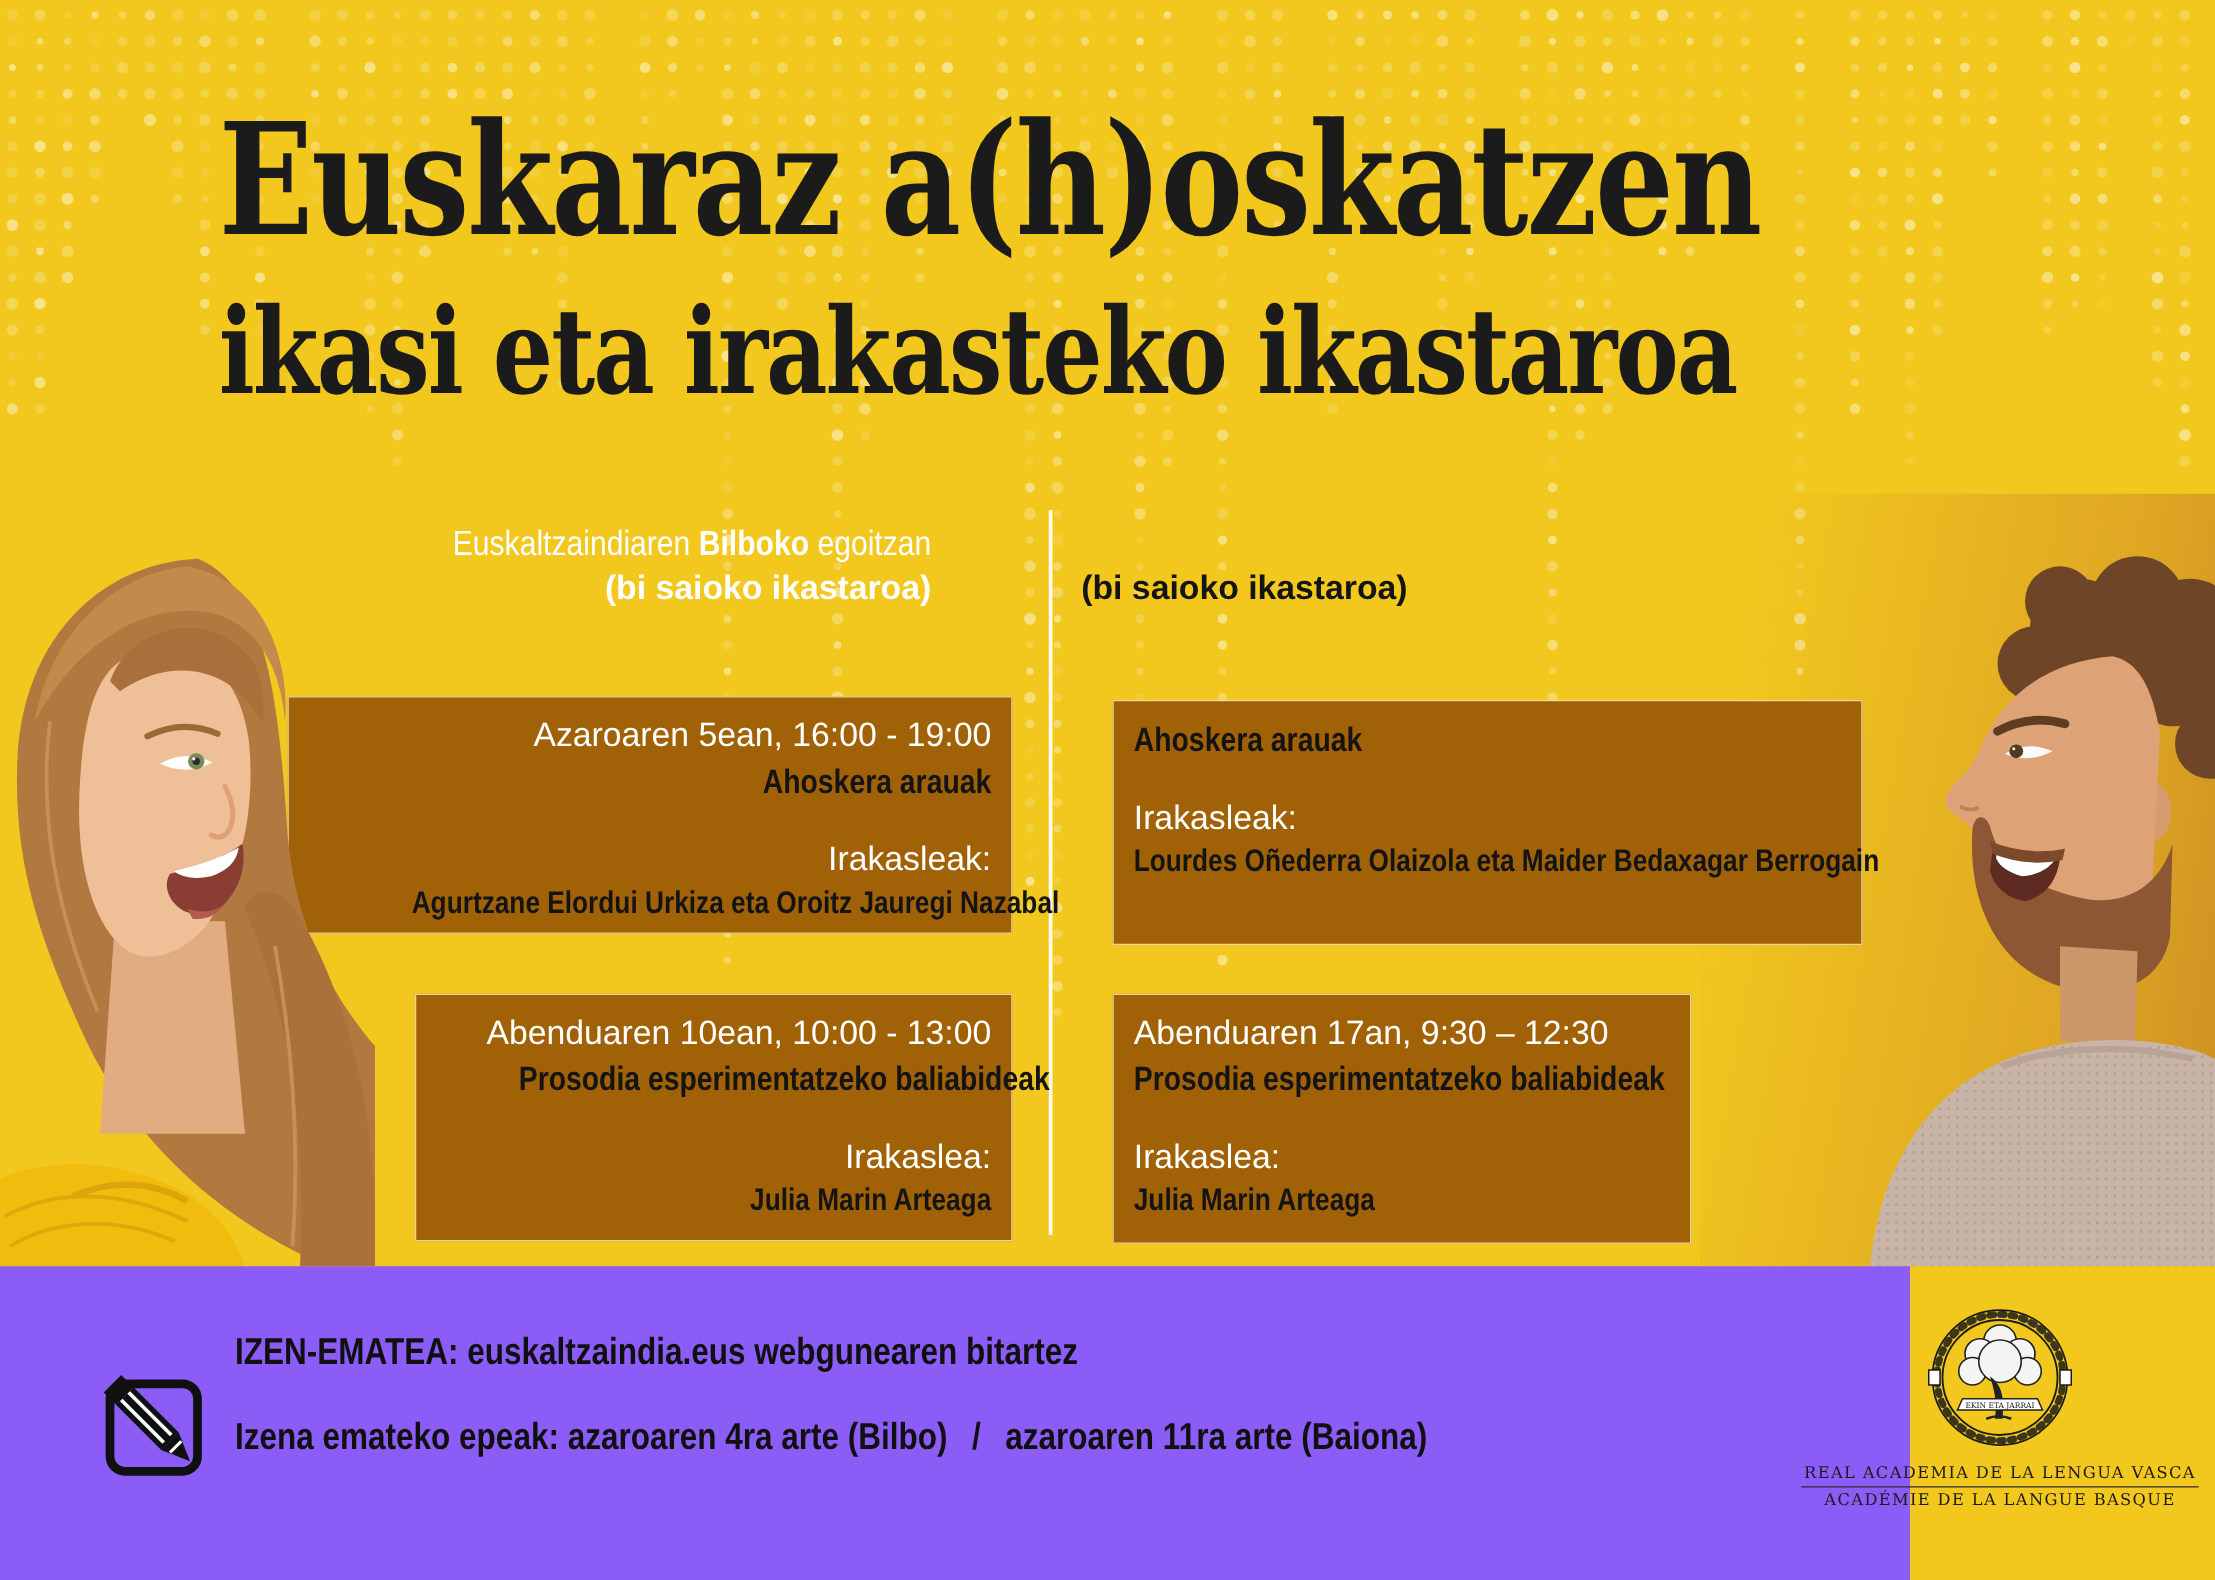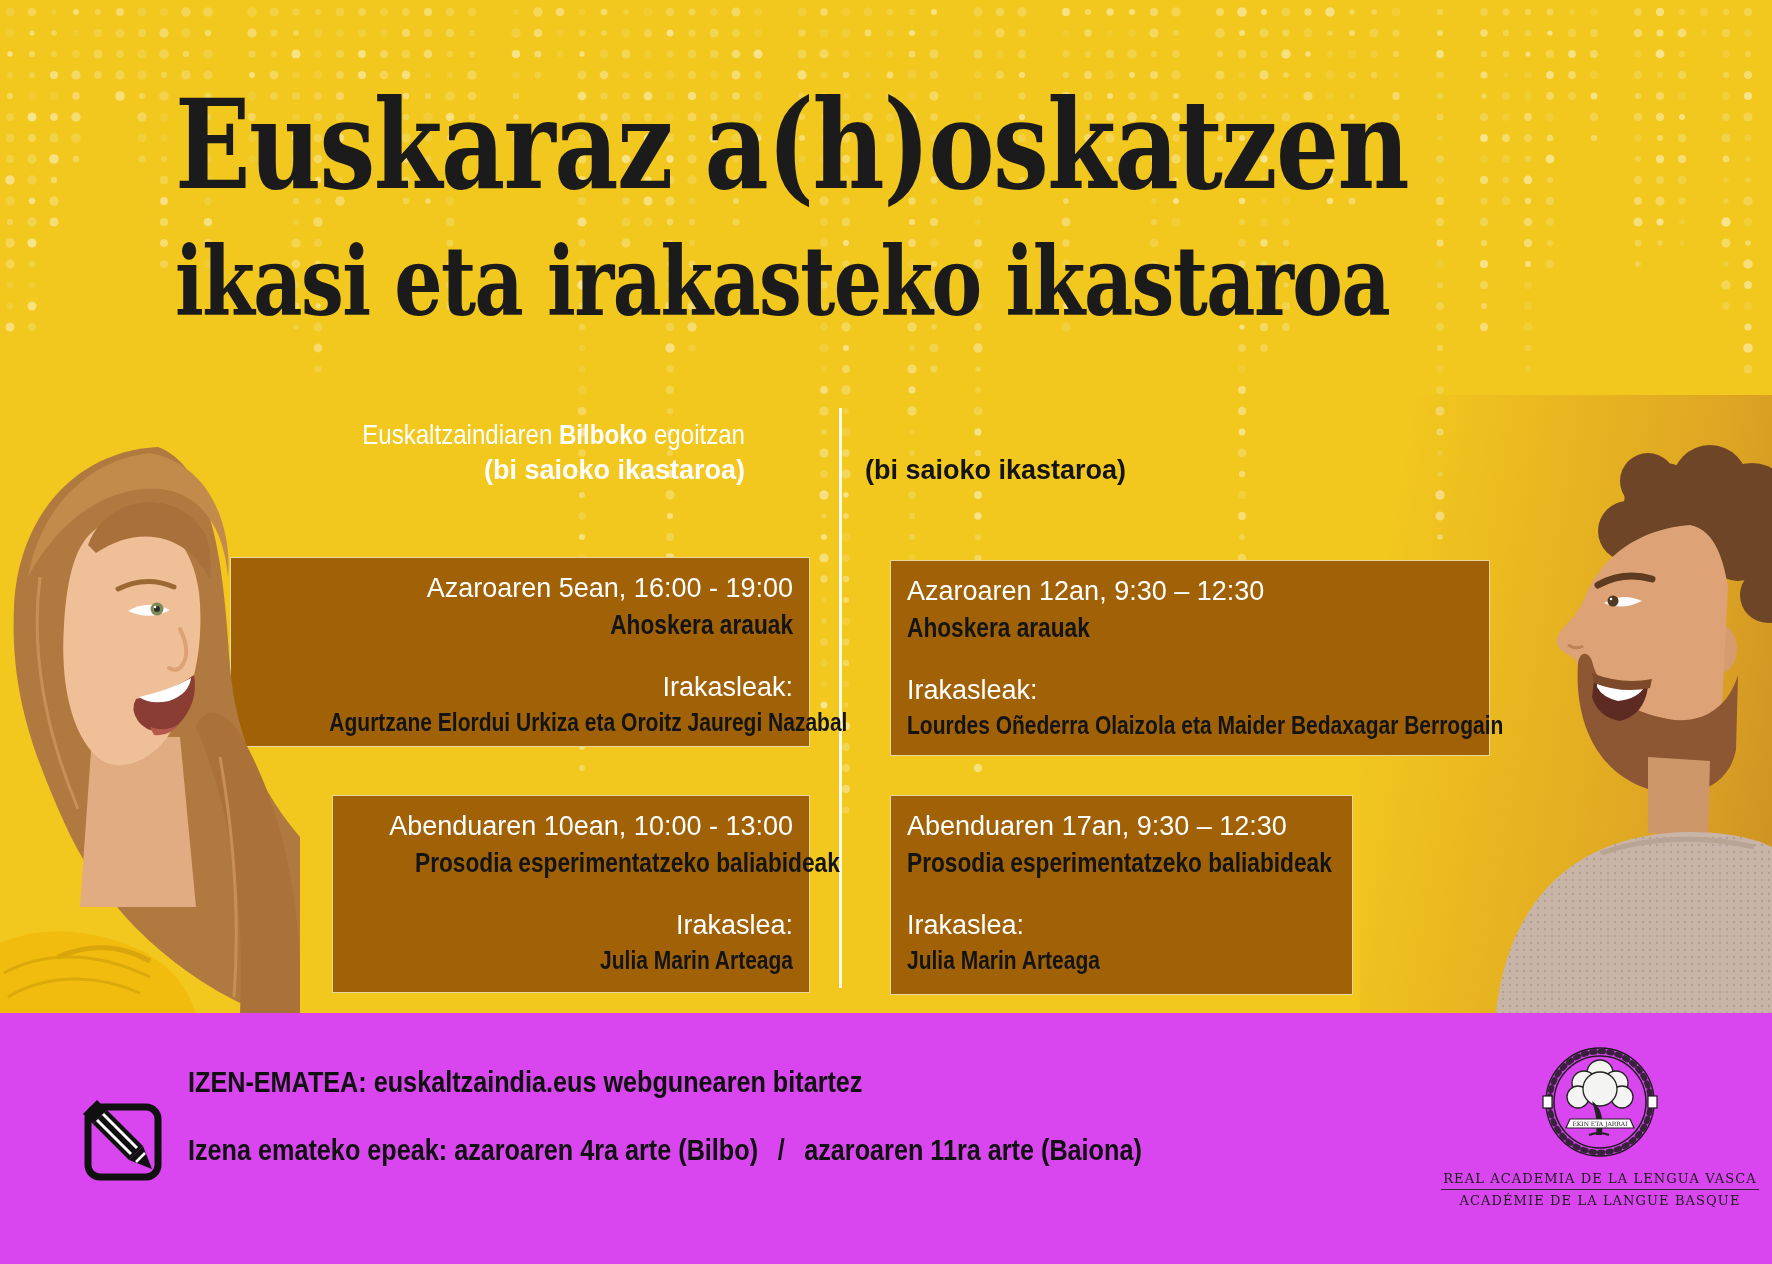--- a/index.html
+++ b/index.html
@@ -33,21 +33,21 @@
   .lb2{left:332px;top:795px;width:478px;height:198px;}
   .rb1{left:890px;top:560px;width:600px;height:196px;}
   .rb2{left:890px;top:795px;width:463px;height:200px;}
   .s-date{color:#FFFFFF;font-size:27px;line-height:36px;white-space:nowrap;}
   .s-topic{color:#141414;font-weight:bold;font-size:27px;line-height:38px;white-space:nowrap;}
   .s-label{color:#FFFFFF;font-size:27px;line-height:34px;margin-top:26px;white-space:nowrap;}
   .s-teachers{color:#141414;font-weight:bold;font-size:25px;line-height:36px;white-space:nowrap;}
   .sb-l .s-topic,.sb-l .s-teachers{transform:scaleX(0.84);transform-origin:100% 50%;}
   .sb-r .s-topic,.sb-r .s-teachers{transform:scaleX(0.84);transform-origin:0 50%;}
   .photo{position:absolute;}
-  .footer{position:absolute;left:0;top:1013px;width:1772px;height:251px;background:#d946ef;}
+  .footer{position:absolute;left:0;top:1013px;width:1528px;height:251px;background:#8b5cf6;}
   .pencil{position:absolute;left:74px;top:78px;}
   .f-line{position:absolute;left:188px;color:#101010;font-weight:bold;font-size:30px;white-space:nowrap;
           transform:scaleX(0.84);transform-origin:0 50%;}
   .f1{top:52px;}
   .f2{top:120px;}
   .logo{position:absolute;left:1440px;top:30px;width:320px;text-align:center;color:#1A1A1A;
         font-family:"DejaVu Serif","Liberation Serif",serif;}
   .logo-name{font-size:26px;letter-spacing:5px;margin-top:6px;white-space:nowrap;}
   .logo-sub1{display:inline-block;font-size:13px;letter-spacing:1.1px;border-bottom:1.5px solid #2A2A2A;
              padding:0 2px 3px;margin-top:6px;white-space:nowrap;}
@@ -980,21 +980,20 @@
     </div>
 
     <div class="session-box sb-l lb2">
       <div class="s-date">Abenduaren 10ean, 10:00 - 13:00</div>
       <div class="s-topic">Prosodia esperimentatzeko baliabideak</div>
       <div class="s-label">Irakaslea:</div>
       <div class="s-teachers">Julia Marin Arteaga</div>
     </div>
 
     <div class="session-box sb-r rb1">
-      <div class="s-date">Azaroaren 12an, 9:30 – 12:30</div>
       <div class="s-topic">Ahoskera arauak</div>
       <div class="s-label">Irakasleak:</div>
       <div class="s-teachers">Lourdes Oñederra Olaizola eta Maider Bedaxagar Berrogain</div>
     </div>
 
     <div class="session-box sb-r rb2">
       <div class="s-date">Abenduaren 17an, 9:30 – 12:30</div>
       <div class="s-topic">Prosodia esperimentatzeko baliabideak</div>
       <div class="s-label">Irakaslea:</div>
       <div class="s-teachers">Julia Marin Arteaga</div>

